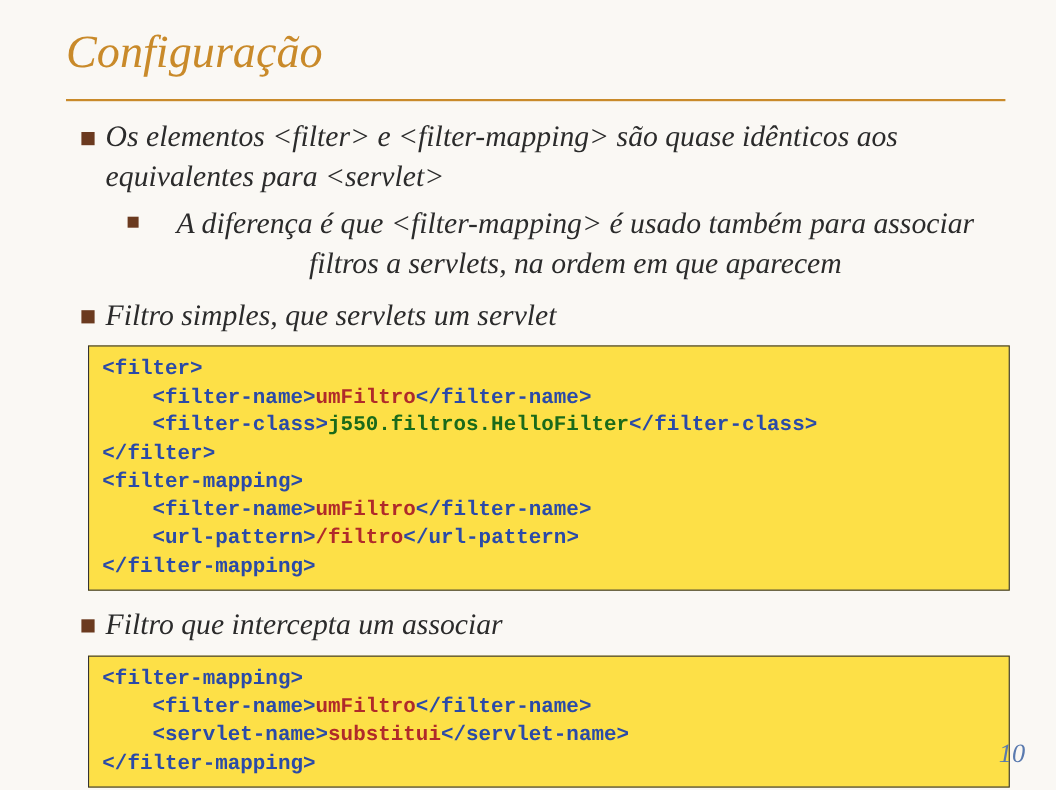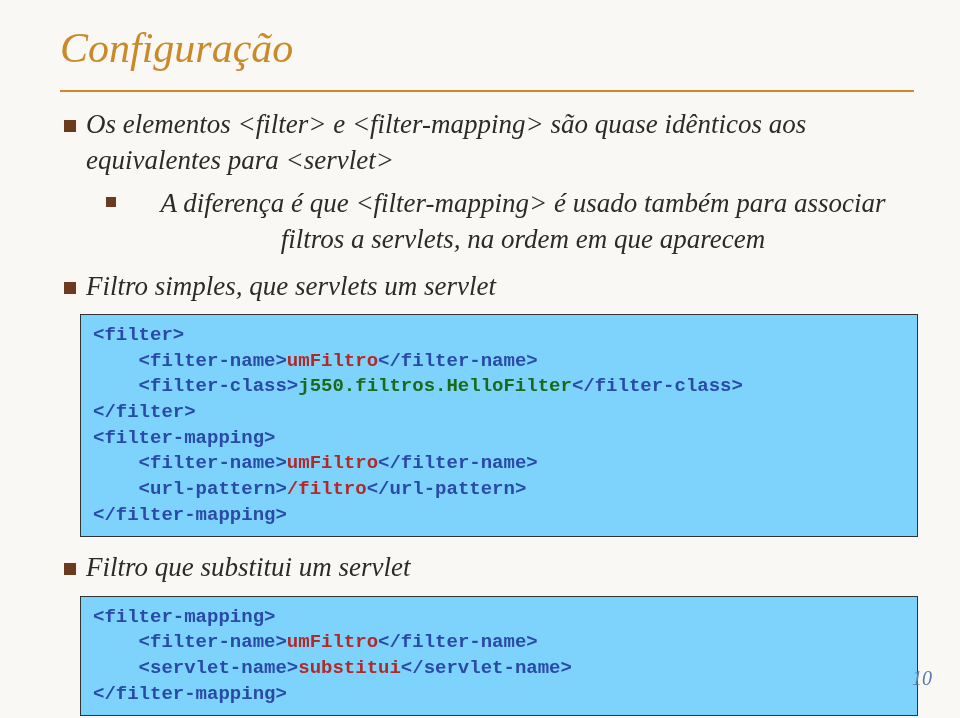--- a/index.html
+++ b/index.html
@@ -24,21 +24,21 @@
     color: #c98a2a;
     padding-right: 10px;
     margin-bottom: 18px;
     font-family: Georgia, serif;
   }
   .underline {
     border-bottom: 2px solid #c98a2a;
     margin-right: 4px;
     margin-bottom: 14px;
   }
-  ul.top { list-style: none; padding-left: 0; margin: 0; }
+  ul.top { list-style: none; padding-left: 0; margin: 10px; }
   ul.top > li { position: relative; padding-left: 26px; margin-bottom: 10px; }
   ul.top > li::before {
     content: "";
     position: absolute;
     left: 4px;
     top: 14px;
     width: 12px;
     height: 12px;
     background: #6b3a1f;
   }
@@ -55,40 +55,40 @@
   }
   .line {
     font-size: 27px;
     color: #2b2b2b;
     line-height: 1.35;
     font-family: Georgia, serif;
     font-style: italic;
   }
   .codebox {
     border: 1.5px solid #333;
-    background: #7dd3fc;
+    background: #fde047;
     padding: 8px 12px;
     margin: 8px 0 12px 20px;
     font-family: "Courier New", monospace;
     font-style: normal;
     font-size: 19px;
     font-weight: bold;
     line-height: 1.35;
     color: #2b2b2b;
     white-space: pre;
   }
   .kw { color: #2a4aa8; }    
   .nm { color: #b02a2a; }    
   .cl { color: #1a6a1a; }    
   .pagenum {
     position: absolute;
     right: 28px;
-    bottom: 28px;
+    bottom: 18px;
     font-style: italic;
-    font-size: 20px;
+    font-size: 24px;
     color: #5a7aaf;
     font-family: Georgia, serif;
   }
 </style>
 </head>
 <body>
 
 <div class="slide">
 
   <div class="title">Configuração</div>
@@ -117,21 +117,21 @@
 <span class="kw">    &lt;filter-name&gt;</span><span class="nm">umFiltro</span><span class="kw">&lt;/filter-name&gt;</span>
 <span class="kw">    &lt;filter-class&gt;</span><span class="cl">j550.filtros.HelloFilter</span><span class="kw">&lt;/filter-class&gt;</span>
 <span class="kw">&lt;/filter&gt;</span>
 <span class="kw">&lt;filter-mapping&gt;</span>
 <span class="kw">    &lt;filter-name&gt;</span><span class="nm">umFiltro</span><span class="kw">&lt;/filter-name&gt;</span>
 <span class="kw">    &lt;url-pattern&gt;</span><span class="nm">/filtro</span><span class="kw">&lt;/url-pattern&gt;</span>
 <span class="kw">&lt;/filter-mapping&gt;</span></div>
 
   <ul class="top">
     <li>
-      <div class="line">Filtro que substitui um servlet</div>
+      <div class="line">Filtro que intercepta um associar</div>
     </li>
   </ul>
 
   <div class="codebox"><span class="kw">&lt;filter-mapping&gt;</span>
 <span class="kw">    &lt;filter-name&gt;</span><span class="nm">umFiltro</span><span class="kw">&lt;/filter-name&gt;</span>
 <span class="kw">    &lt;servlet-name&gt;</span><span class="nm">substitui</span><span class="kw">&lt;/servlet-name&gt;</span>
 <span class="kw">&lt;/filter-mapping&gt;</span></div>
 
   <div class="pagenum">10</div>
 </div>

